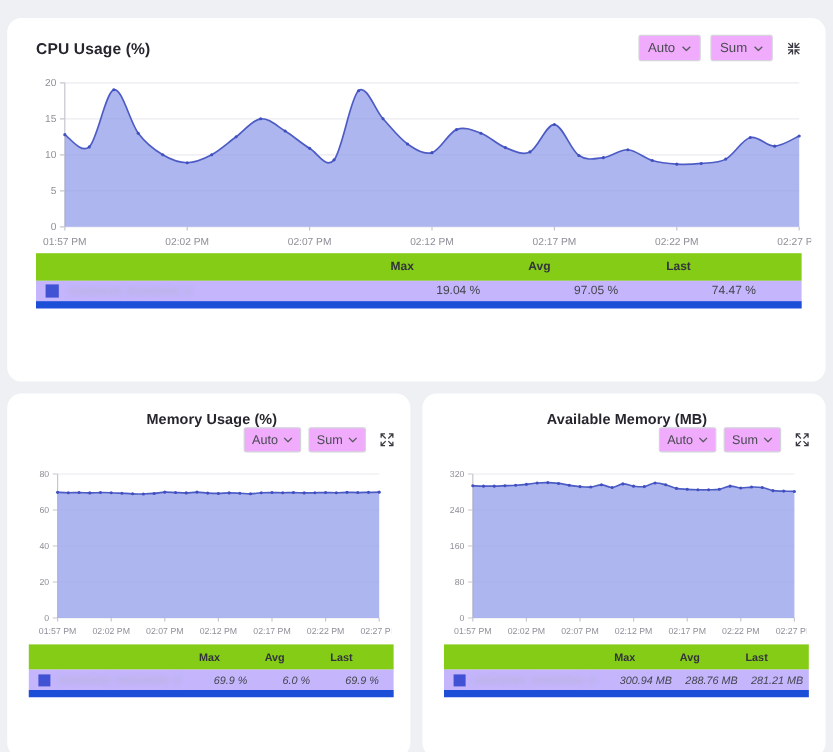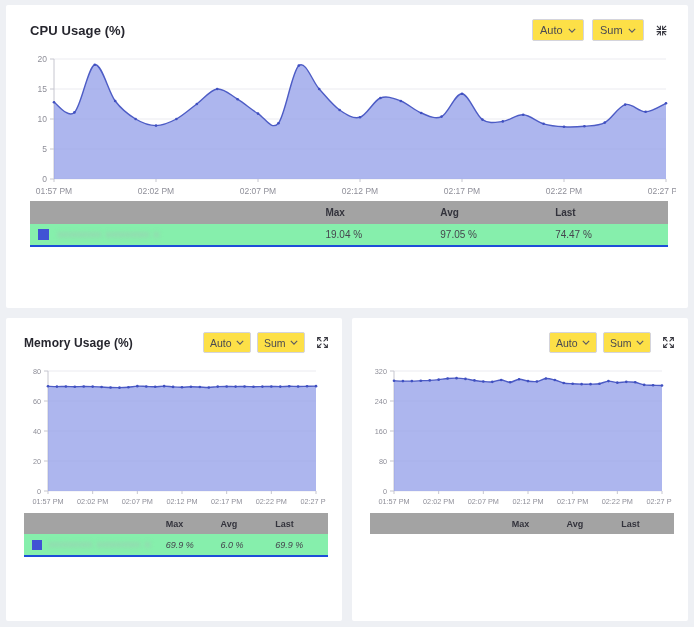--- a/index.html
+++ b/index.html
@@ -3,58 +3,58 @@
 <meta charset="utf-8">
 <style>
   * { box-sizing: border-box; margin: 0; padding: 0; }
   html,body { width: 694px; height: 627px; }
   body {
     background: #eef0f4;
     font-family: "Liberation Sans", sans-serif;
     position: relative;
     overflow: hidden;
   }
-  .panel { position: absolute; background: #fff; border-radius: 2px; }
+  .panel { position: absolute; background: #fff; border-radius: 12px; margin-top: 10px; }
   #panel-cpu  { left: 6px;   top: 5px;   width: 682px; height: 303px; }
   #panel-mem  { left: 6px;   top: 318px; width: 336px; height: 303px; }
   #panel-avail{ left: 352px; top: 318px; width: 336px; height: 303px; }
 
   .panel-head { display: flex; align-items: center; }
   #panel-cpu .panel-head { padding: 14px 20px 0 24px; }
-  #panel-mem .panel-head, #panel-avail .panel-head { padding: 14px 13px 0 18px; }
+  #panel-mem .panel-head, #panel-avail .panel-head { padding: 14px 13px 0 18px; flex-direction: column; }
 
   .panel-title { font-weight: 700; color: #26262e; letter-spacing: .1px; }
   #panel-cpu .panel-title { font-size: 13px; }
   #panel-mem .panel-title, #panel-avail .panel-title { font-size: 12px; }
 
   .head-controls { margin-left: auto; display: flex; align-items: center; }
   .select {
     display: inline-flex; align-items: center; justify-content: space-between;
-    border: 1px solid #d4d4dc; border-radius: 2px; background: #fde047;
+    border: 1px solid #d4d4dc; border-radius: 2px; background: #f0abfc;
     height: 22px; width: 52px; padding: 0 7px; margin-left: 8px;
     font-size: 11px; color: #4a4a52; cursor: pointer;
   }
   #panel-mem .select, #panel-avail .select { height: 21px; width: 48px; font-size: 10.5px; padding: 0 6px; margin-left: 6px; }
   .chev { width: 8px; height: 5px; }
   .resize-btn { margin-left: 11px; display: flex; align-items: center; cursor: pointer; background: none; border: none; }
   .resize-btn svg { width: 13px; height: 13px; }
 
   .chart-wrap { margin: 6px 8px 0 12px; }
   #panel-mem .chart-wrap, #panel-avail .chart-wrap { margin: 8px 6px 0 12px; }
   svg.chart { display: block; }
   svg.chart text.tk { fill: #8f8f99; }
   svg.chart-lg text.tk { font-size: 8.5px; }
   svg.chart-sm text.tk { font-size: 7.3px; }
 
   .tbl { margin: 4px 20px 0 24px; }
   #panel-mem .tbl, #panel-avail .tbl { margin: 6px 14px 0 18px; }
-  .tbl-head { display: flex; align-items: center; background: #a3a3a3; height: 23px; font-weight: 700; color: #33333c; }
+  .tbl-head { display: flex; align-items: center; background: #84cc16; height: 23px; font-weight: 700; color: #33333c; }
   #panel-cpu .tbl-head { font-size: 10px; }
   #panel-mem .tbl-head, #panel-avail .tbl-head { height: 21px; font-size: 9px; }
-  .tbl-row { display: flex; align-items: center; background: #86efac; height: 23px; border-bottom: 2px solid #1d4ed8; color: #45454e; }
+  .tbl-row { display: flex; align-items: center; background: #c4b5fd; height: 23px; border-bottom: 6px solid #1d4ed8; color: #45454e; text-align: center; }
   #panel-cpu .tbl-row { font-size: 10px; }
   #panel-mem .tbl-row, #panel-avail .tbl-row { font-size: 9px; font-style: italic; }
   .c-name { width: 46%; display: flex; align-items: center; padding-left: 8px; }
   .c-stat { width: 18%; padding-left: 2px; }
   .swatch { width: 11px; height: 11px; margin-right: 9px; flex: 0 0 auto; }
   #panel-mem .swatch, #panel-avail .swatch { width: 10px; height: 10px; margin-right: 7px; }
   .redacted { filter: blur(2.5px); color: #b0b0ba; font-size: 8px; letter-spacing: 1.5px; white-space: nowrap; overflow: hidden; }
 </style>
 </head>
 <body>
@@ -272,20 +272,21 @@
       </div>
       <div class="c-stat">69.9 %</div>
       <div class="c-stat">6.0 %</div>
       <div class="c-stat">69.9 %</div>
     </div>
   </div>
 </div>
 
 <div class="panel" id="panel-avail">
   <div class="panel-head">
+    <div class="panel-title">Available Memory (MB)</div>
     <div class="head-controls">
       <div class="select">
         <span>Auto</span>
         <svg class="chev" viewBox="0 0 10 6">
             <path d="M1 1l4 4 4-4" fill="none" stroke="#5a5a62" stroke-width="1.4"></path>
           </svg>
       </div>
       <div class="select">
         <span>Sum</span>
         <svg class="chev" viewBox="0 0 10 6">
@@ -366,14 +367,23 @@
         <circle cx="298.00" cy="24.55" r="1.3" fill="#3f4fc0"></circle>
       </svg>
   </div>
   <div class="tbl">
     <div class="tbl-head">
       <div class="c-name"></div>
       <div class="c-stat">Max</div>
       <div class="c-stat">Avg</div>
       <div class="c-stat">Last</div>
     </div>
+    <div class="tbl-row">
+      <div class="c-name">
+        <span class="swatch" style="background: rgb(65, 82, 212);"></span>
+        <span class="redacted">●●●●●●● ●●●●●●● ●</span>
+      </div>
+      <div class="c-stat">300.94 MB</div>
+      <div class="c-stat">288.76 MB</div>
+      <div class="c-stat">281.21 MB</div>
+    </div>
   </div>
 </div>
 
 </body></html>

